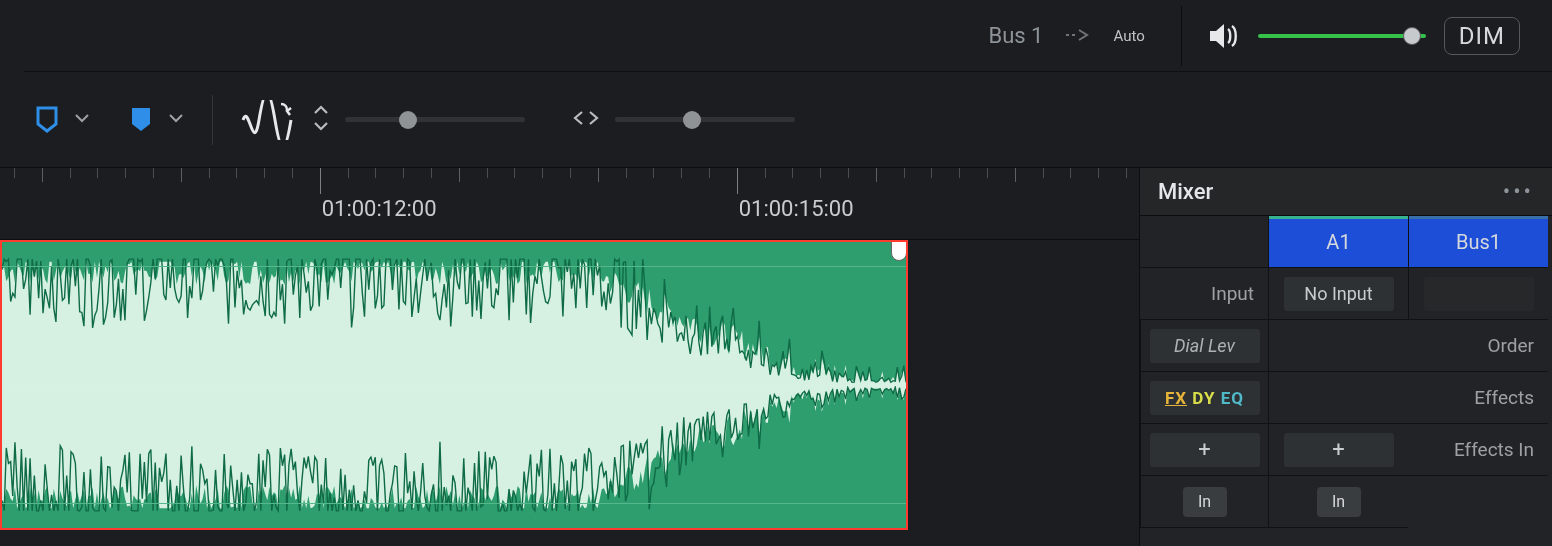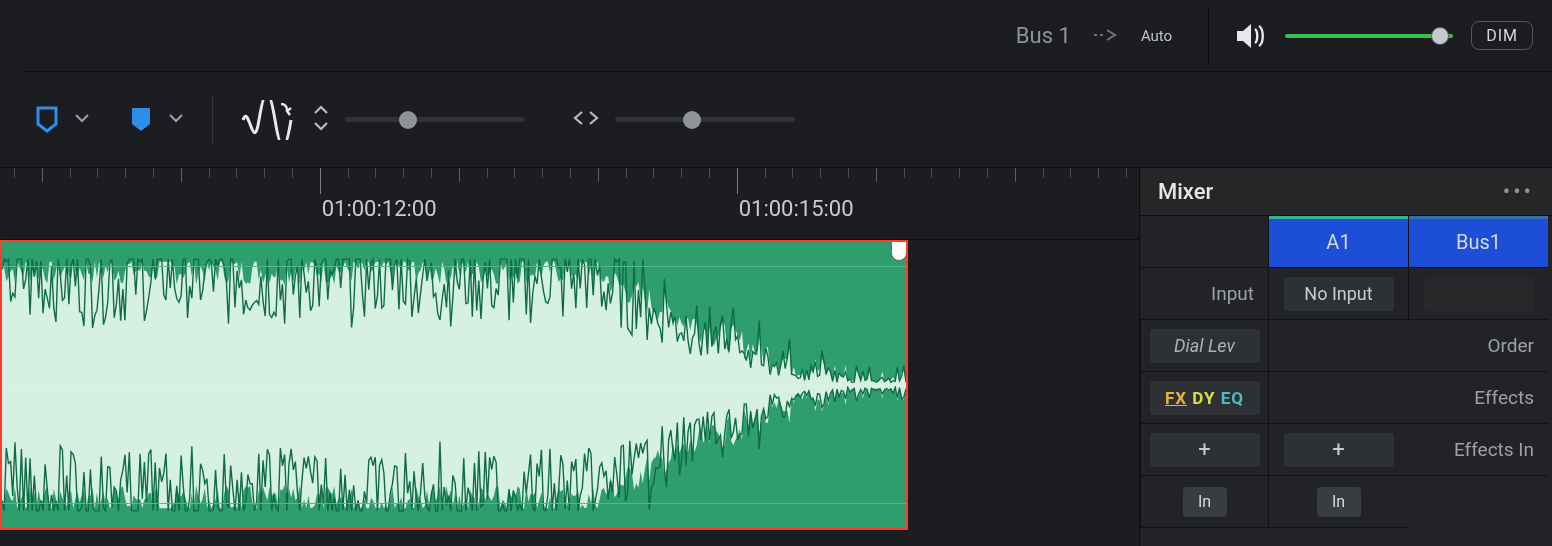--- a/index.html
+++ b/index.html
@@ -4,36 +4,36 @@
 <style>
   * { box-sizing: border-box; margin: 0; padding: 0; font-family: -apple-system, "Segoe UI", Roboto, Arial, sans-serif; }
   html, body { width: 1552px; height: 546px; background: #1b1d20; color: #c8ccd0; overflow: hidden; }
 
   
   .topbar {
     height: 72px;
     display: flex;
     align-items: center;
     justify-content: flex-end;
-    padding-right: 19px;
+    padding-right: 32px;
     gap: 18px;
     border-bottom: 1px solid #0e0f10;
     margin-left: 24px;
   }
   .bus-label { color: #8d9398; font-size: 22px; }
   .arrow-icon { color: #606568; font-size: 18px; padding: 0 4px; }
   .auto-label { color: #bfc3c7; font-size: 15px; margin-right: 12px; }
   .vdivider { width: 1px; height: 60px; background: #0c0d0e; margin: 0 6px; }
   .speaker-btn { width: 34px; height: 34px; display:flex; align-items:center; justify-content:center; cursor:pointer; }
   .vol-slider { position: relative; width: 168px; height: 18px; display:flex; align-items:center; cursor:pointer; }
   .vol-track { position:absolute; left:0; right:0; height:4px; background:#34c24b; border-radius:2px; }
   .vol-thumb { position:absolute; width:18px; height:18px; border-radius:50%; background:#c7cacc; border:1px solid #5a5d60; }
   .dim-btn {
     border:1px solid #55595c; border-radius:8px; padding:4px 14px;
-    color:#d6d9db; font-size:16px; letter-spacing:1px; cursor:pointer;
+    color:#d6d9db; font-size:24px; letter-spacing:1px; cursor:pointer;
   }
 
   
   .toolbar {
     height: 96px;
     display:flex; align-items:center;
     padding-left: 34px;
     gap: 14px;
     border-bottom: 1px solid #0c0d0e;
   }

